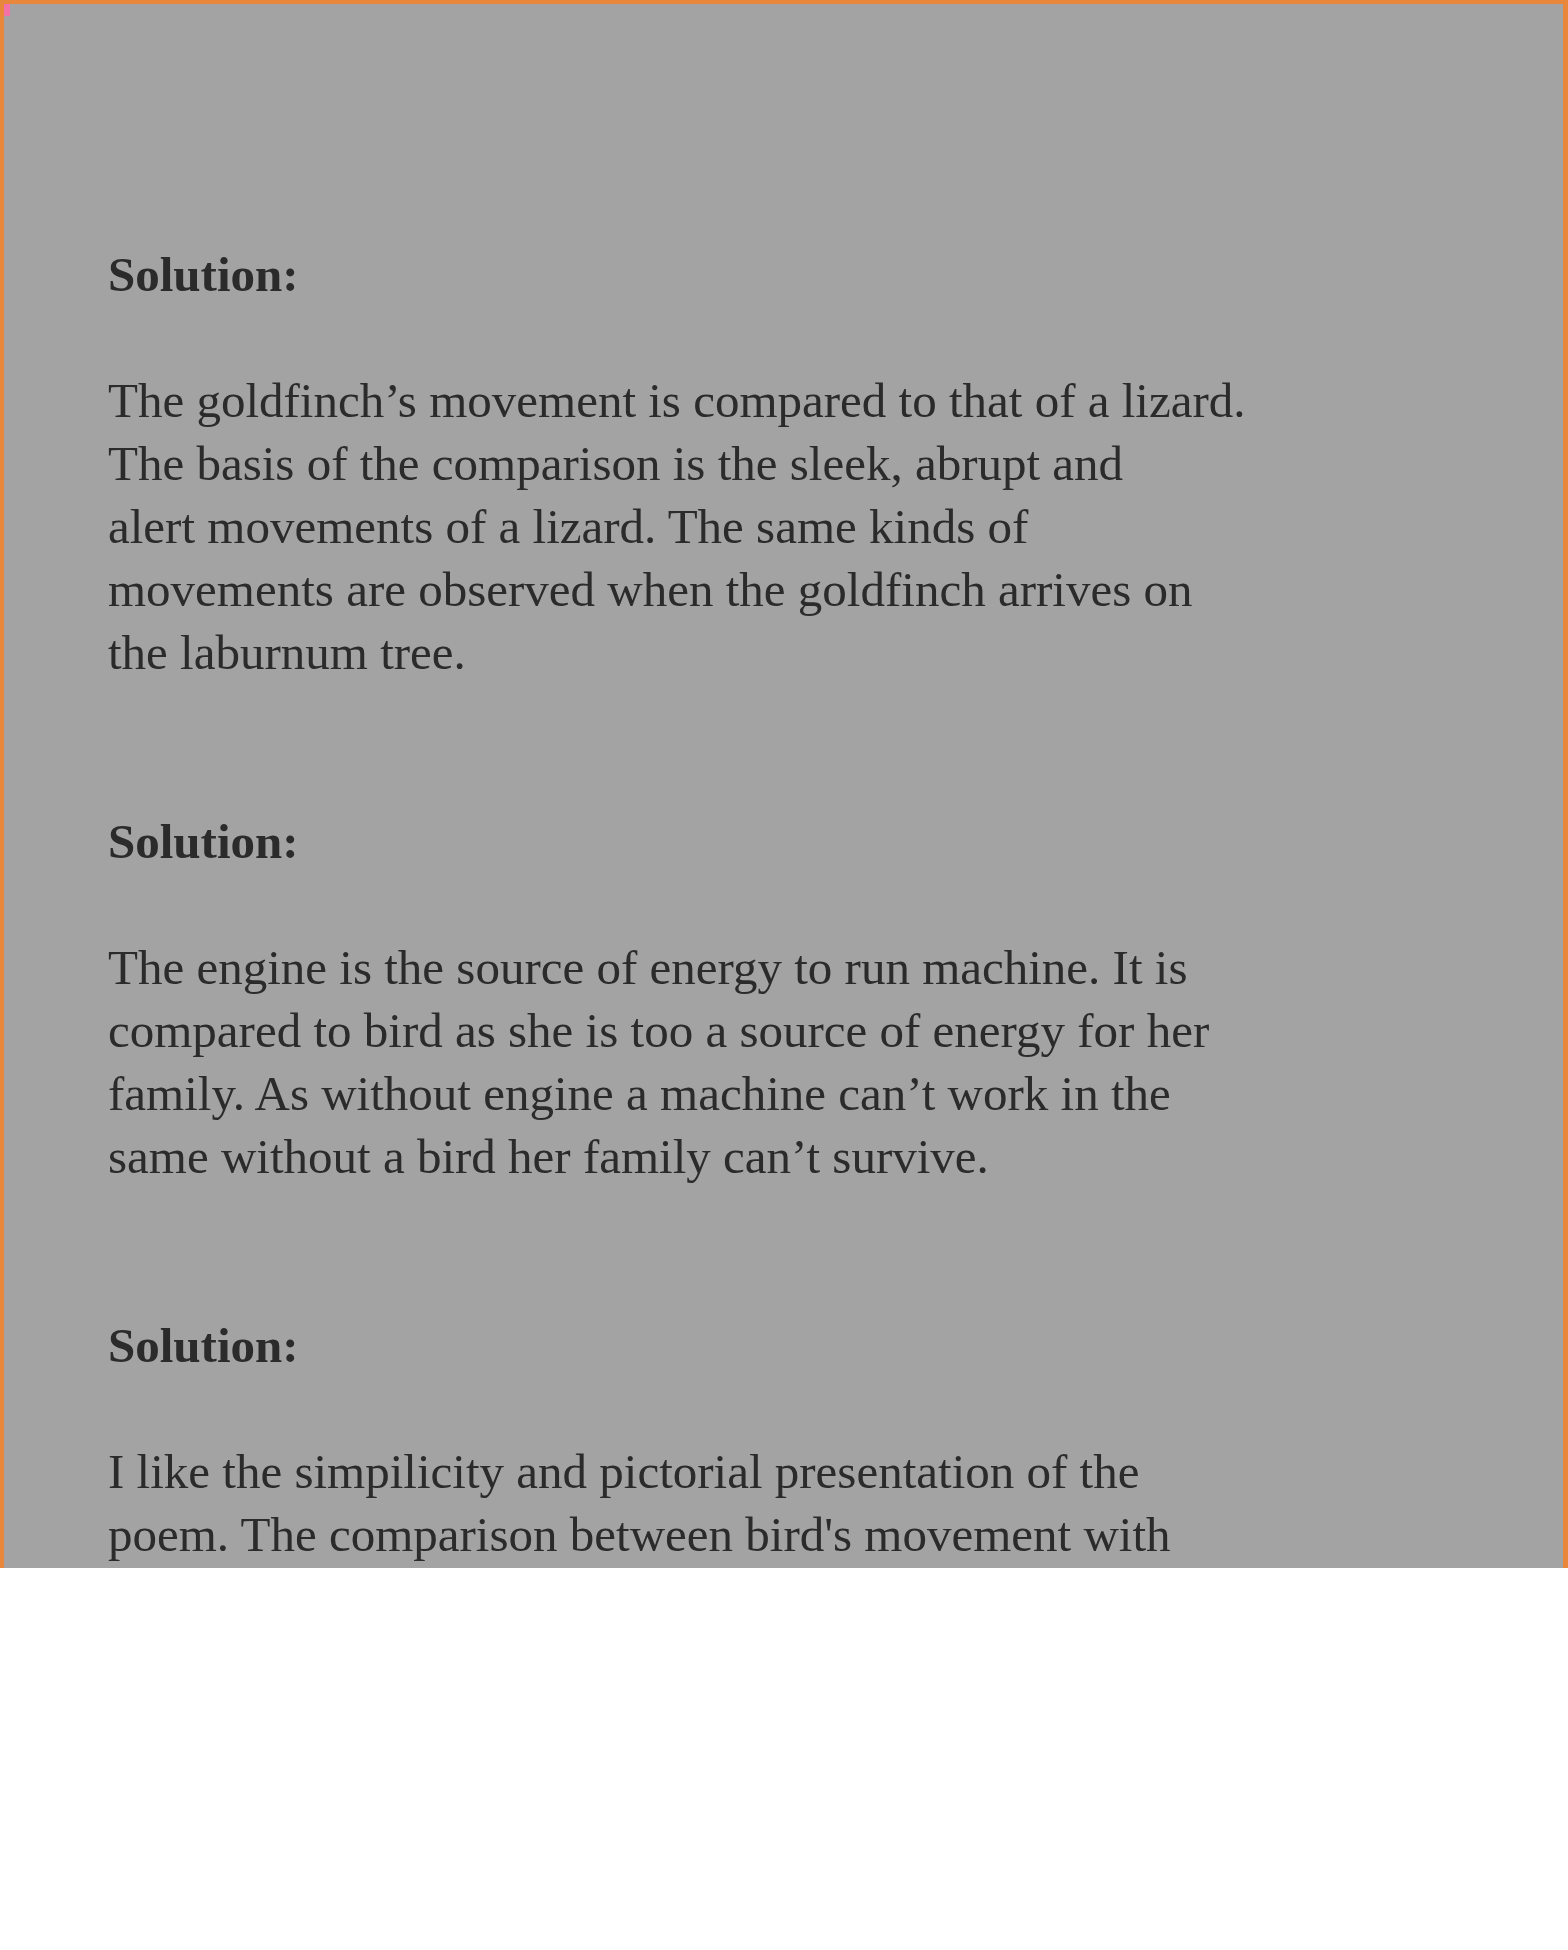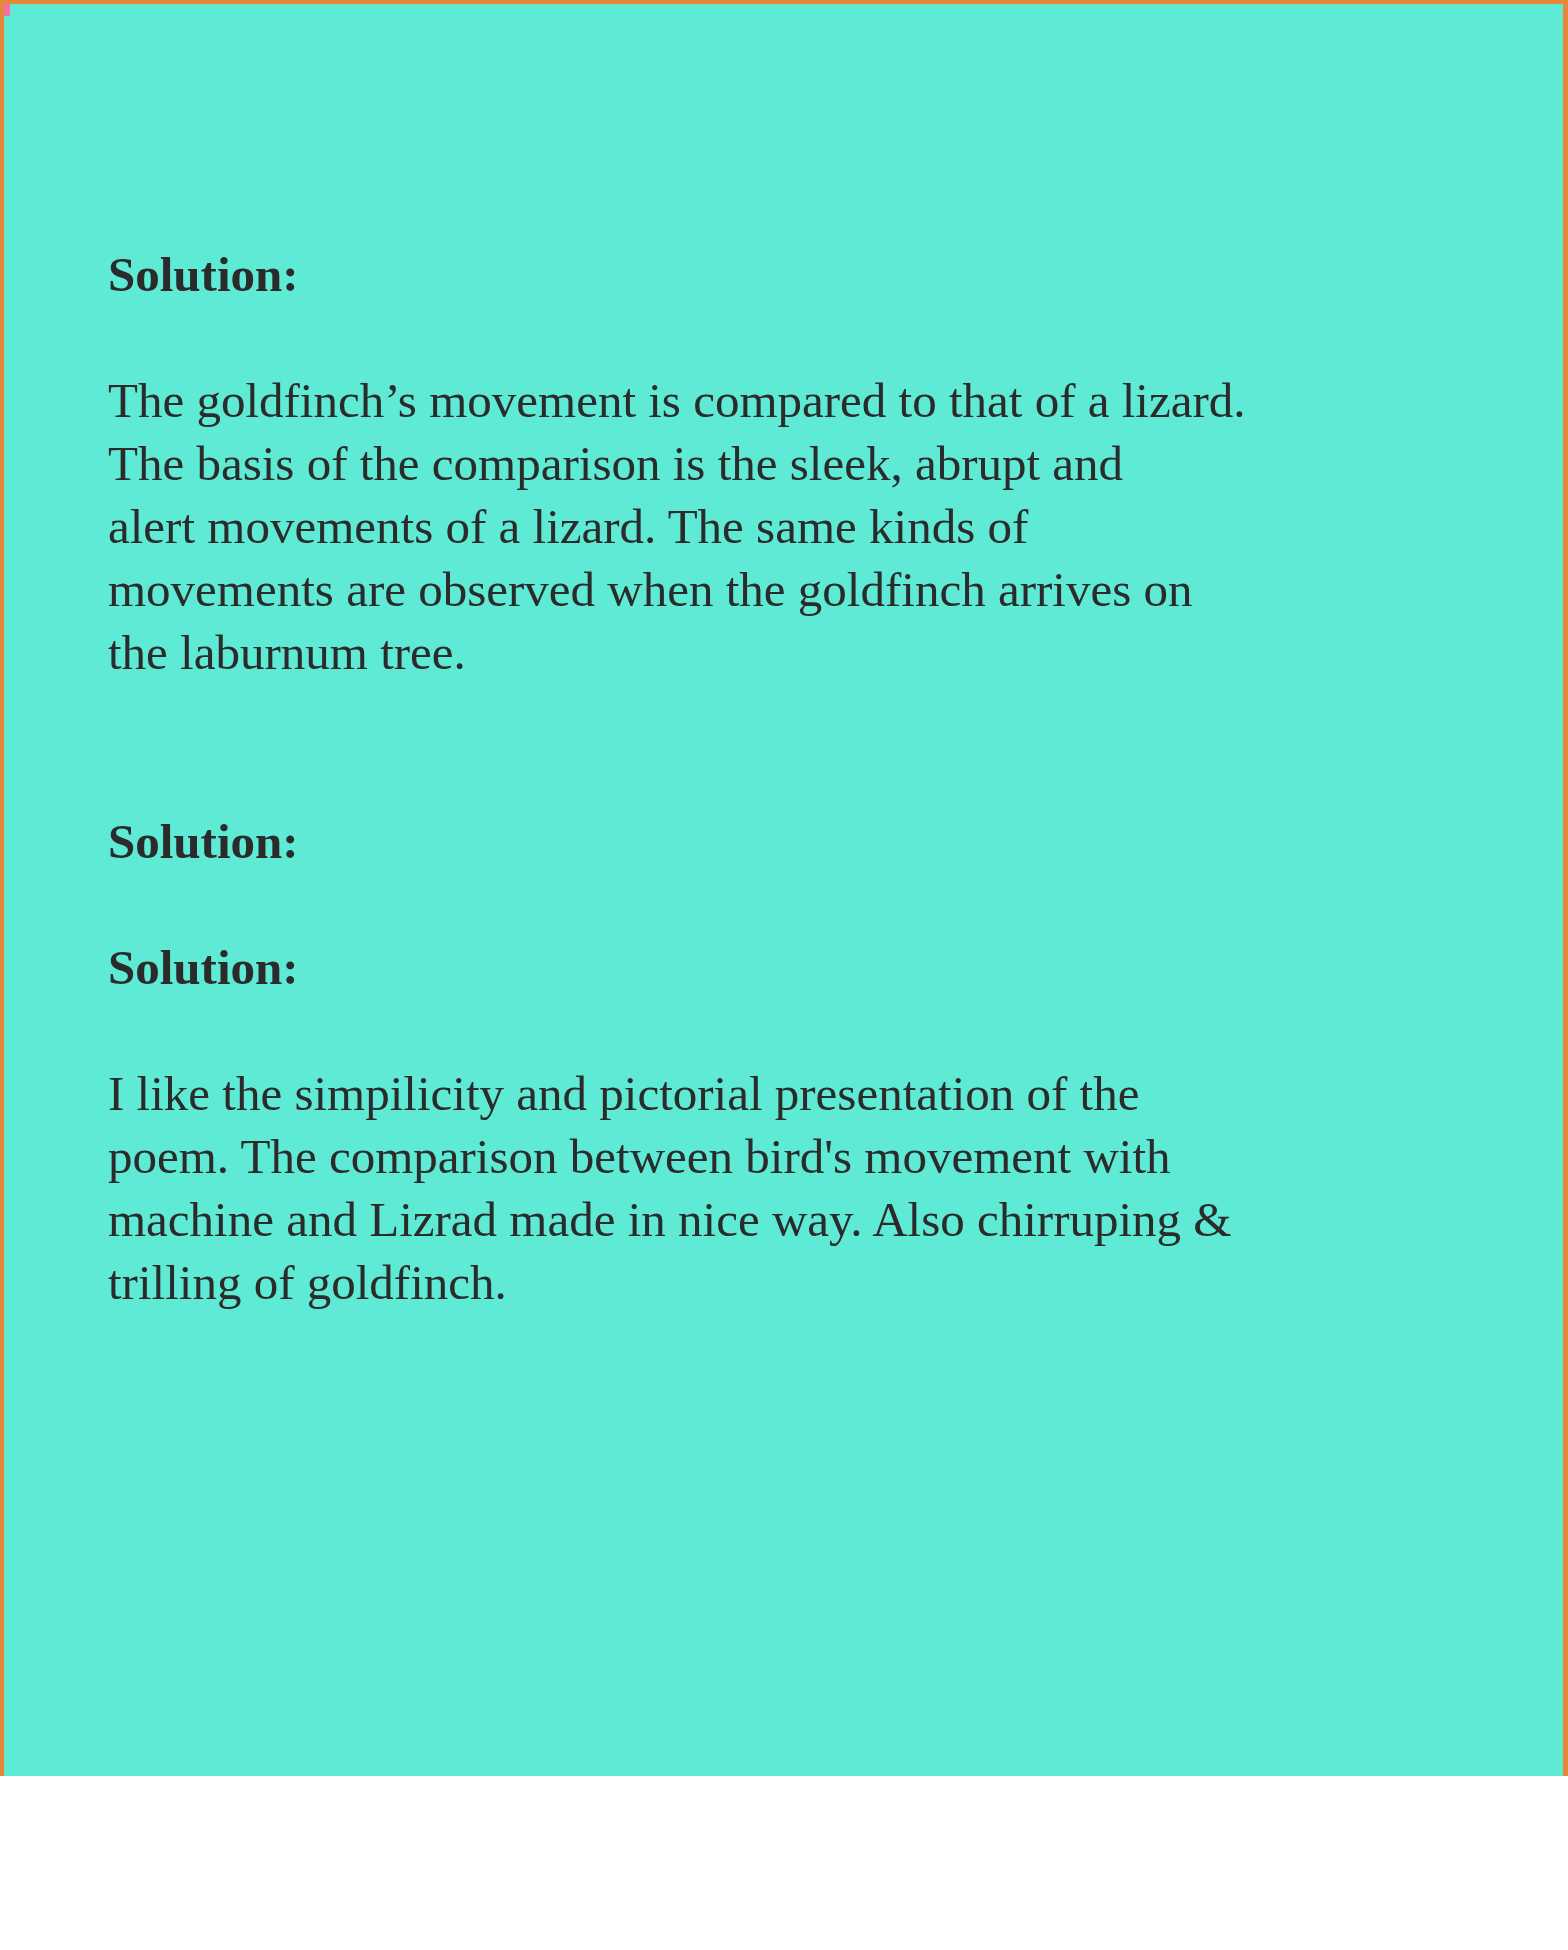--- a/index.html
+++ b/index.html
@@ -3,23 +3,23 @@
 <meta charset="utf-8">
 <style>
   html, body {
     margin: 0;
     padding: 0;
     background: #ffffff;
   }
   .page {
     position: relative;
     width: 1568px;
-    height: 1776px;
+    height: 1568px;
     box-sizing: border-box;
-    background: #5eead4;
+    background: #a3a3a3;
     border-top: 4px solid #e8873b;
     border-left: 4px solid #e8873b;
     border-right: 5px solid #e8873b;
     overflow: hidden;
     font-family: "Liberation Serif", "DejaVu Serif", serif;
     color: #2b2b2b;
   }
   .corner-accent {
     position: absolute;
     top: 0;
@@ -53,20 +53,24 @@
 <div class="page">
   <div class="corner-accent"></div>
   <div class="doc-body">
     <p class="heading">Solution:</p>
     <p class="para">The goldfinch’s movement is compared to that of a lizard.
 The basis of the comparison is the sleek, abrupt and
 alert movements of a lizard. The same kinds of
 movements are observed when the goldfinch arrives on
 the laburnum tree.</p>
     <p class="heading">Solution:</p>
+    <p class="para">The engine is the source of energy to run machine. It is
+compared to bird as she is too a source of energy for her
+family. As without engine a machine can’t work in the
+same without a bird her family can’t survive.</p>
     <p class="heading">Solution:</p>
     <p class="para">I like the simpilicity and pictorial presentation of the
 poem. The comparison between bird's movement with
 machine and Lizrad made in nice way. Also chirruping &amp;
 trilling of goldfinch.</p>
     
   </div>
 </div>
 
 </body></html>

